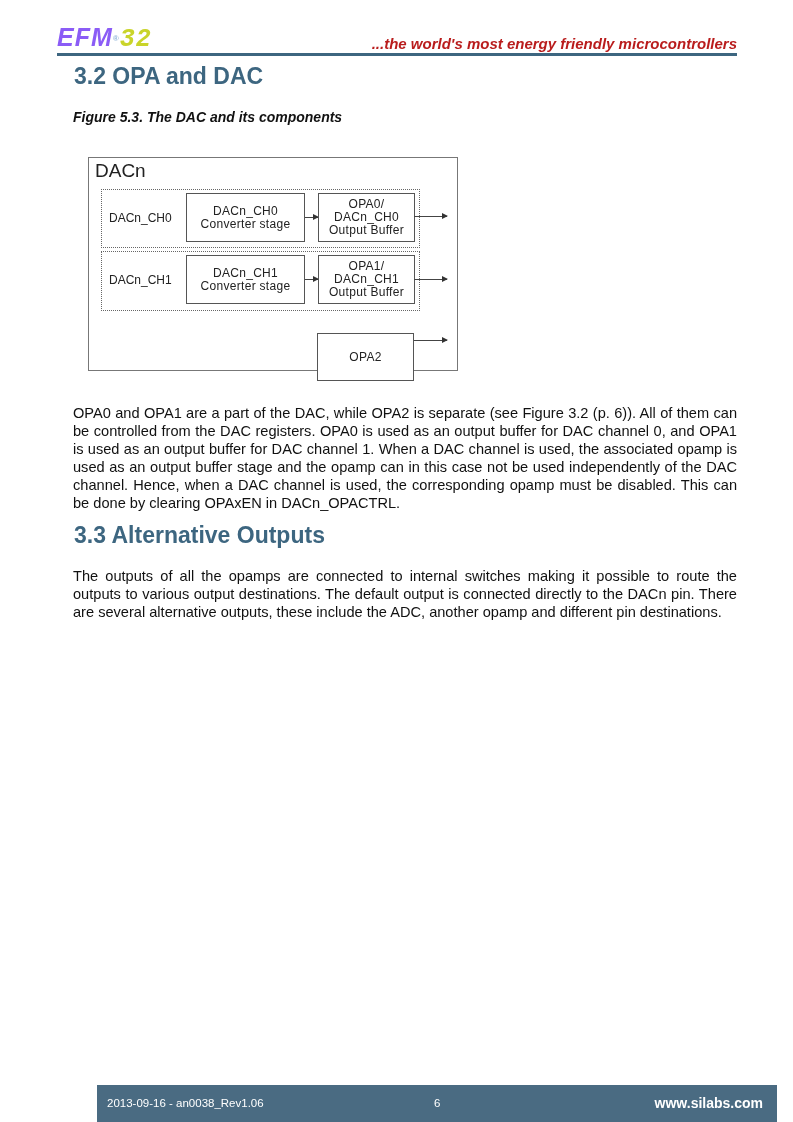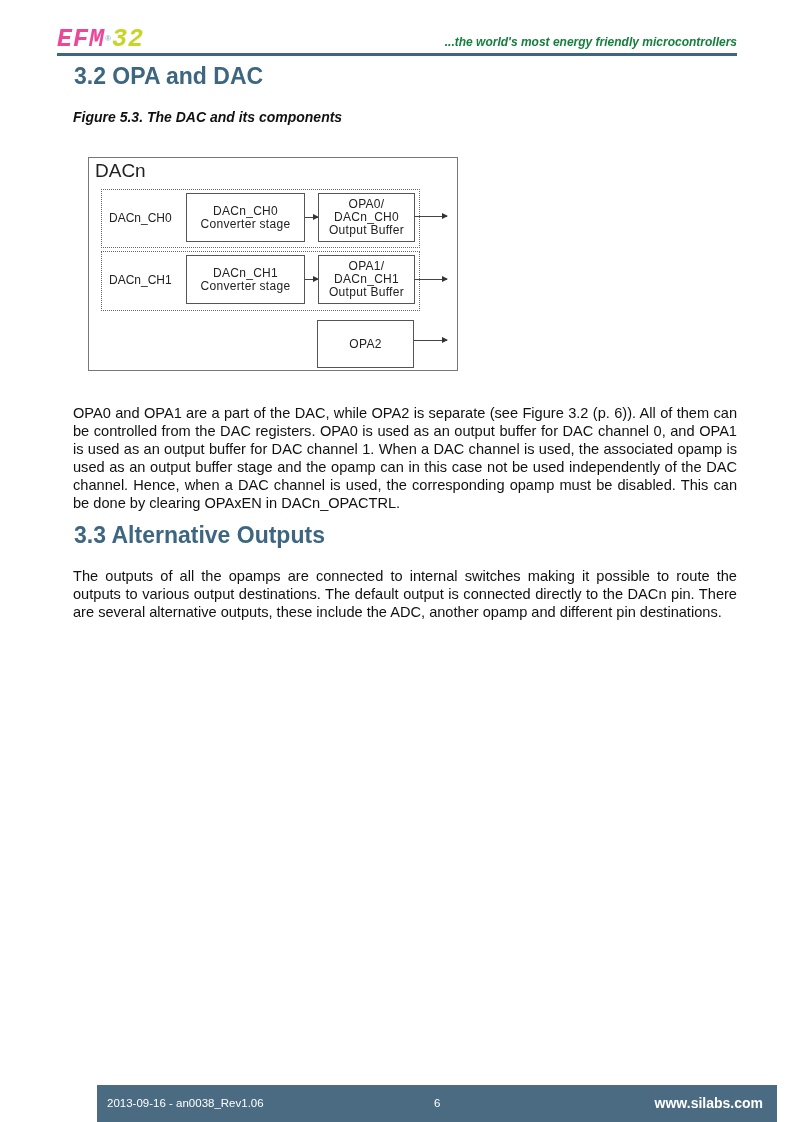--- a/index.html
+++ b/index.html
@@ -1,47 +1,47 @@
 <!DOCTYPE html>
 <html><head>
 <meta charset="utf-8">
 <style>
   * { box-sizing: border-box; margin: 0; padding: 0; }
   html, body { width: 793px; height: 1122px; background: #ffffff; overflow: hidden; }
   body { position: relative; font-family: "Liberation Sans", sans-serif; color: #1a1a1a; }
 
   .logo { position: absolute; left: 57px; top: 24px; height: 26px; font-family: "Liberation Sans", sans-serif;
           font-weight: bold; font-style: italic; font-size: 25px; letter-spacing: 1px; line-height: 26px; }
-  .logo .efm { color: #ec4899; font-family: Liberation Mono, monospace; }
+  .logo .efm { color: #8b5cf6; }
   .logo .reg { font-size: 8px; vertical-align: top; color: #8fb3d9; position: relative; top: 2px; }
   .logo .num { color: #c9d42a; font-family: Liberation Mono, monospace; }
 
-  .tagline { position: absolute; right: 56px; top: 35px; font-size: 12px; font-weight: bold; font-style: italic;
-             color: #15803d; white-space: nowrap; }
+  .tagline { position: absolute; right: 56px; top: 35px; font-size: 15px; font-weight: bold; font-style: italic;
+             color: #b91c1c; white-space: nowrap; }
   .header-rule { position: absolute; left: 57px; top: 53px; width: 680px; height: 3px; background: #3d6680; }
 
   .h2 { position: absolute; left: 57px; font-size: 23px; font-weight: bold; color: #3d6680; white-space: nowrap; margin-left: 17px; }
   .h2.s32 { top: 63px; }
   .h2.s33 { top: 522px; }
 
   .caption { position: absolute; left: 73px; top: 109px; font-size: 14px; font-weight: bold; font-style: italic; color: #111; }
 
   .diagram { position: absolute; left: 88px; top: 157px; width: 370px; height: 214px; border: 1px solid #777; }
   .diagram .title { position: absolute; left: 6px; top: 2px; font-size: 19px; color: #222; }
   .chgroup { position: absolute; left: 12px; width: 319px; border: 1px dotted #666; }
   .chgroup.ch0 { top: 31px; height: 59px; }
   .chgroup.ch1 { top: 93px; height: 60px; }
   .chlabel { position: absolute; left: 7px; font-size: 12px; color: #222; }
   .chgroup.ch0 .chlabel { top: 21px; }
   .chgroup.ch1 .chlabel { top: 21px; }
   .box { position: absolute; border: 1px solid #555; background: #fff; font-size: 12px; line-height: 13px;
          color: #222; text-align: center; display: flex; flex-direction: column; justify-content: center; letter-spacing: 0.3px; }
   .conv { left: 84px; width: 119px; height: 49px; top: 3px; }
   .outbuf { left: 216px; width: 97px; height: 49px; top: 3px; }
-  .opa2 { left: 228px; top: 162px; width: 97px; height: 48px; text-align: center; }
+  .opa2 { left: 228px; top: 175px; width: 97px; height: 48px; text-align: center; }
   .arrow-in { position: absolute; left: 203px; top: 27px; width: 13px; height: 1px; background: #444; }
   .arrow-in::after { content: ""; position: absolute; right: -1px; top: -3px; border-left: 6px solid #333;
                      border-top: 3.5px solid transparent; border-bottom: 3.5px solid transparent; }
   .arrow-out { position: absolute; height: 1px; background: #444; left: 325px; width: 33px; }
   .arrow-out::after { content: ""; position: absolute; right: -1px; top: -3px; border-left: 6px solid #333;
                       border-top: 3.5px solid transparent; border-bottom: 3.5px solid transparent; }
 
   .para { position: absolute; left: 73px; width: 664px; font-size: 14.6px; line-height: 18px; text-align: justify; color: #111; }
   .para.p1 { top: 404px; }
   .para.p2 { top: 567px; }

